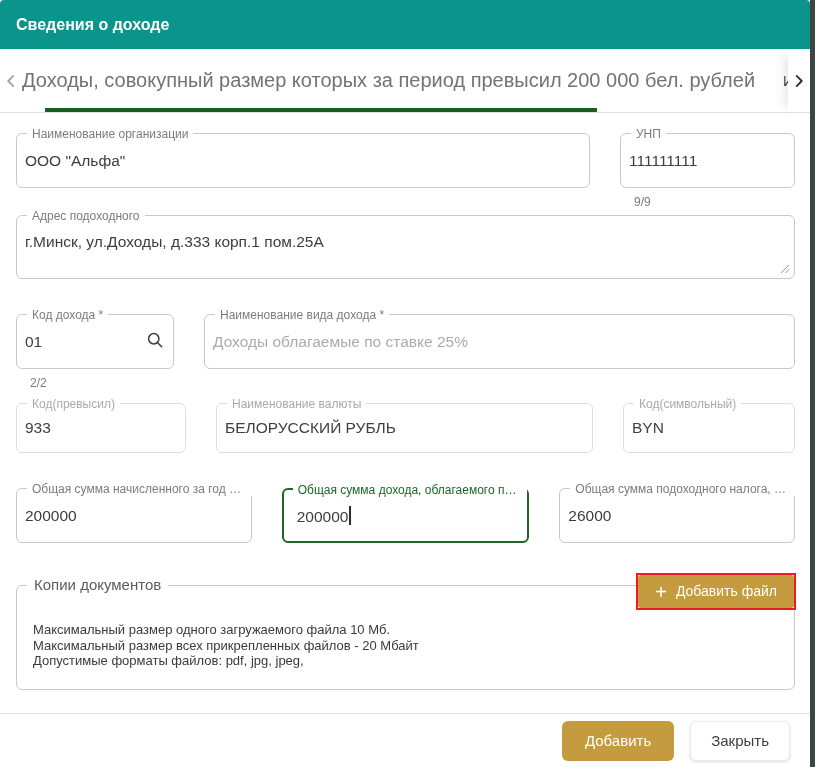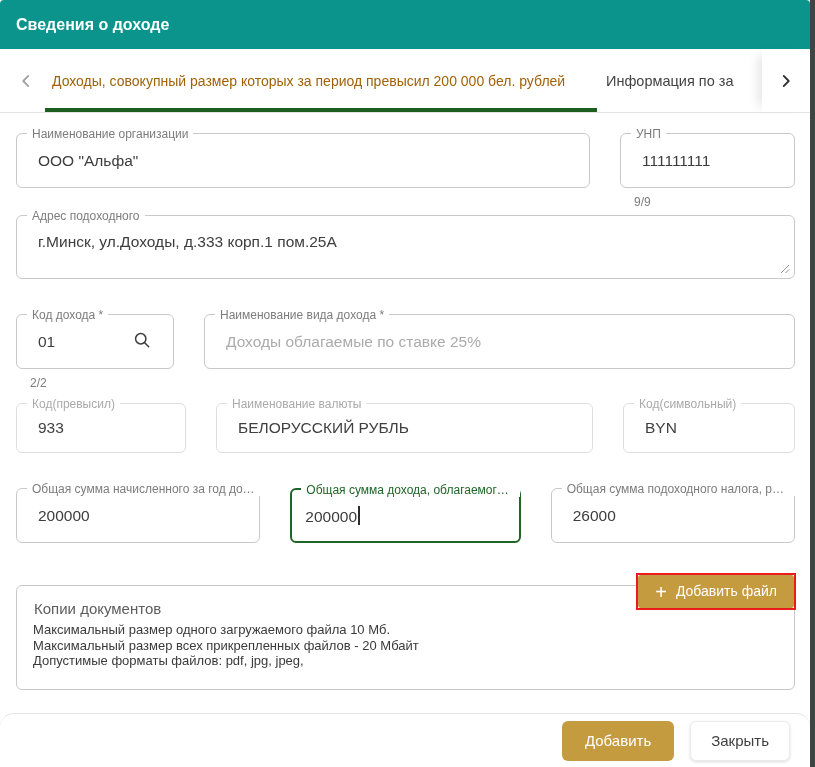--- a/index.html
+++ b/index.html
@@ -13,35 +13,35 @@
 
   
   .dlg-header{height:49px;background:#0a948c;color:#fff;display:flex;align-items:center;
     padding-left:16px;box-sizing:border-box;font-size:16px;font-weight:700;border-radius:4px 4px 0 0;}
 
   
   .tabbar{position:relative;height:64px;display:flex;align-items:stretch;
     border-bottom:1px solid #e3e3e3;box-sizing:border-box;}
   .tab-chev{width:52px;display:flex;align-items:center;justify-content:center;background:#fff;}
   .tab-chev svg{display:block;}
-  .tab-active{flex:1;display:flex;align-items:center;justify-content:flex-start;
-    color:#a16207;font-size:14px;white-space:nowrap;cursor:pointer;}
+  .tab-active{flex:1;display:flex;align-items:center;justify-content:flex-end;
+    color:#737373;font-size:20px;white-space:nowrap;cursor:pointer;}
   .tab-next{width:156px;overflow:hidden;display:flex;align-items:center;
     color:#434343;font-size:14.5px;white-space:nowrap;padding-left:28px;cursor:pointer;}
   .tab-chev.right{width:48px;z-index:2;box-shadow:-10px 0 10px -6px rgba(0,0,0,.10);}
   .tab-underline{position:absolute;left:45px;bottom:0;width:552px;height:4px;background:#1b5e20;}
 
   
   .content{padding:20px 15px 0 16px;box-sizing:border-box;}
   .row{display:flex;gap:30px;}
   .col{display:flex;flex-direction:column;}
   .grow{flex:1;min-width:0;}
 
   .field{position:relative;border:1px solid #c9c9c9;border-radius:6px;height:55px;
-    box-sizing:border-box;display:flex;align-items:center;padding:0 21px;background:#fff;}
+    box-sizing:border-box;display:flex;align-items:center;padding:0 8px;background:#fff;}
   .flabel{position:absolute;top:-7px;left:10px;background:#fff;padding:0 5px;
     font-size:12px;color:#7c7c7c;white-space:nowrap;max-width:92%;overflow:hidden;text-overflow:ellipsis;}
   .fvalue{font-size:15.5px;color:#3d3d3d;white-space:nowrap;overflow:hidden;}
   .field.disabled{border-color:#dedede;}
   .field.disabled .flabel{color:#aaaaaa;}
   .field.disabled .fvalue{color:#404040;}
   .field.focused{border:2px solid #1e6527;padding:0 13px;}
   .field.focused .flabel{color:#1e6527;left:9px;}
   .caret{display:inline-block;width:1.5px;height:19px;background:#2b2b2b;margin-left:1px;vertical-align:text-bottom;}
   .counter{font-size:12px;color:#7c7c7c;margin:7px 0 0 14px;}
@@ -52,32 +52,32 @@
   .resize-handle{position:absolute;right:4px;bottom:4px;line-height:0;}
 
   .search-btn{margin-left:auto;background:none;border:none;padding:0;display:flex;align-items:center;cursor:pointer;}
 
   .h50{height:50px;}
 
   
   .docs{position:relative;border:1px solid #c9c9c9;border-radius:6px;margin-top:42px;
     padding:36px 16px 18px 16px;box-sizing:border-box;min-height:105px;}
   .docs-legend{position:absolute;top:-10px;left:10px;background:#fff;padding:0 7px;
-    font-size:15px;color:#5d5d5d;margin-top:24px;}
+    font-size:15px;color:#5d5d5d;}
   .annot-frame{position:absolute;top:-13px;right:-2px;border:2px solid #ec1b1e;line-height:0;background:#fff;}
   .add-file-btn{display:flex;align-items:center;gap:9px;height:33px;padding:0 17px;
     background:#c49b3f;color:#fff;border:none;border-radius:3px;font-size:14px;
     font-family:"Liberation Sans",sans-serif;cursor:pointer;line-height:33px;}
   .plus-glyph{font-size:20px;font-weight:400;line-height:1;}
   .doc-note{font-size:13px;color:#3a3a3a;line-height:15.5px;}
 
   
   .footer{position:absolute;left:0;bottom:0;width:810px;height:54px;border-top:1px solid #e3e3e3;
     display:flex;align-items:center;justify-content:flex-end;gap:16px;padding-right:20px;
-    box-sizing:border-box;background:#fff;border-radius:14px;}
+    box-sizing:border-box;background:#fff;}
   .btn{height:40px;border-radius:6px;font-size:15px;font-family:"Liberation Sans",sans-serif;cursor:pointer;}
   .btn-add{background:#c49b3f;color:#fff;border:none;padding:0 23px;}
   .btn-close{background:#fff;color:#3f3f3f;border:1px solid #ececec;padding:0 20px;
     box-shadow:0 1px 3px rgba(0,0,0,.14);}
 </style>
 </head>
 <body>
 
 <div class="dialog">
 

